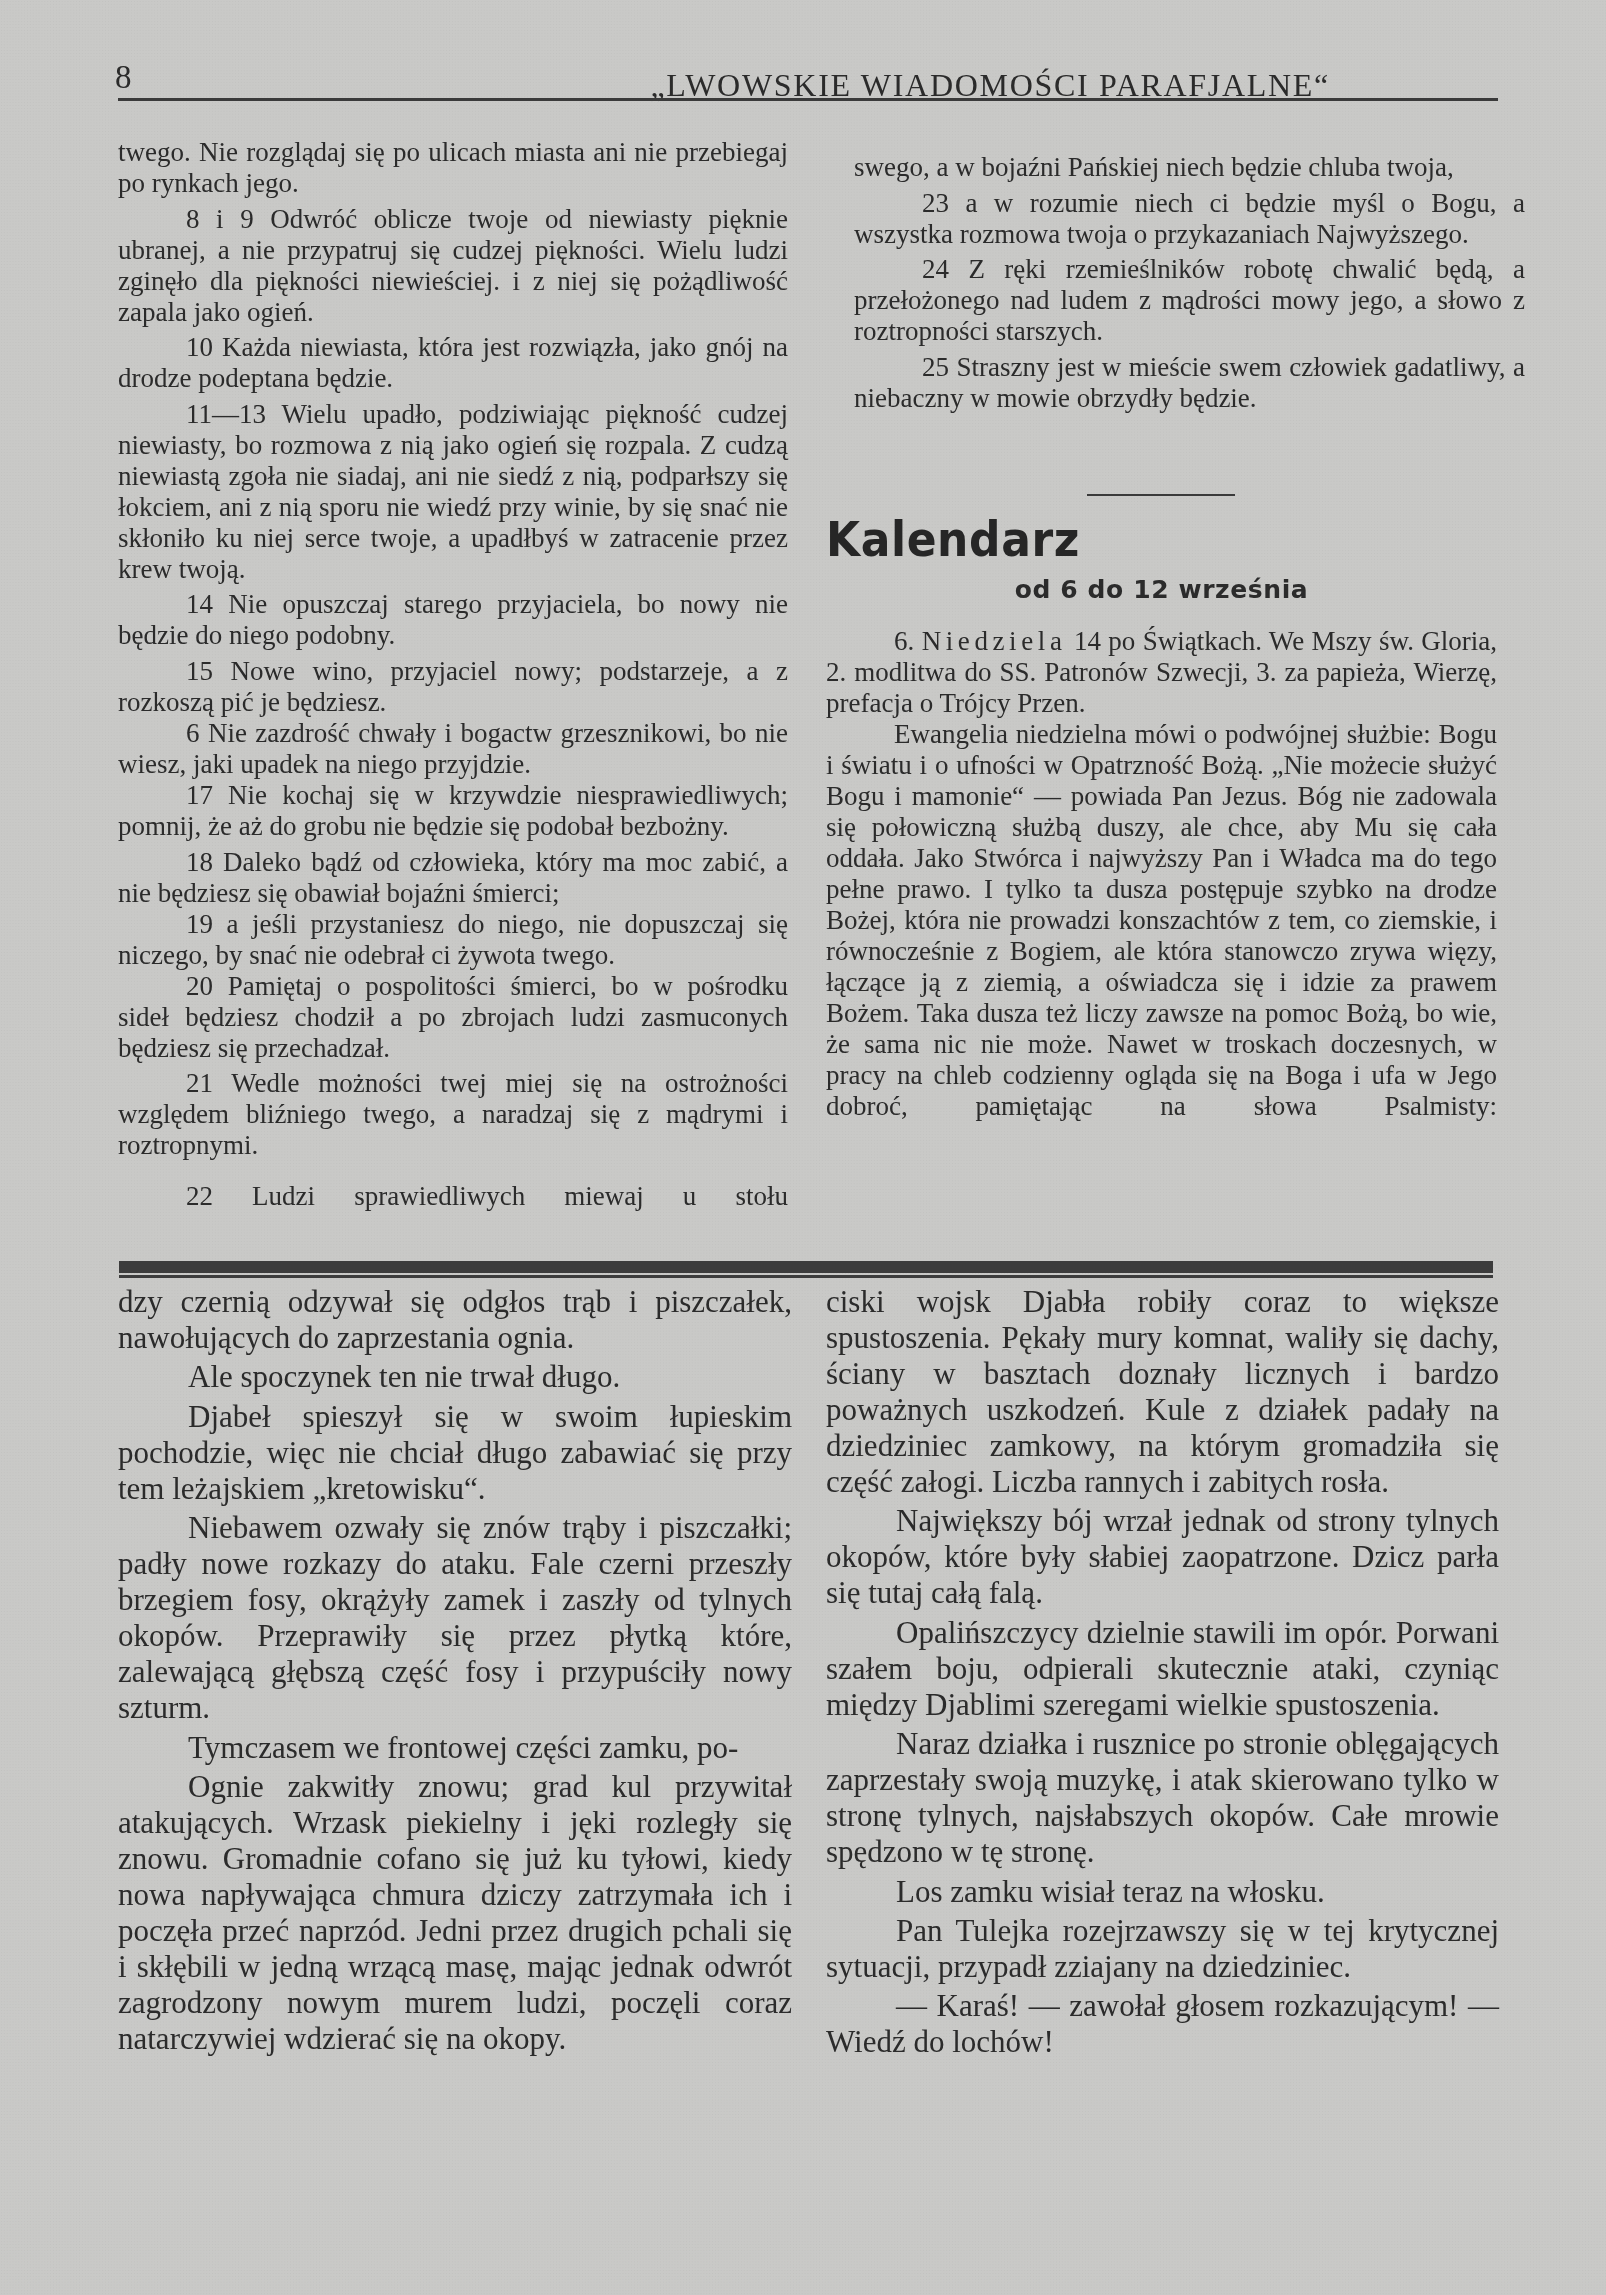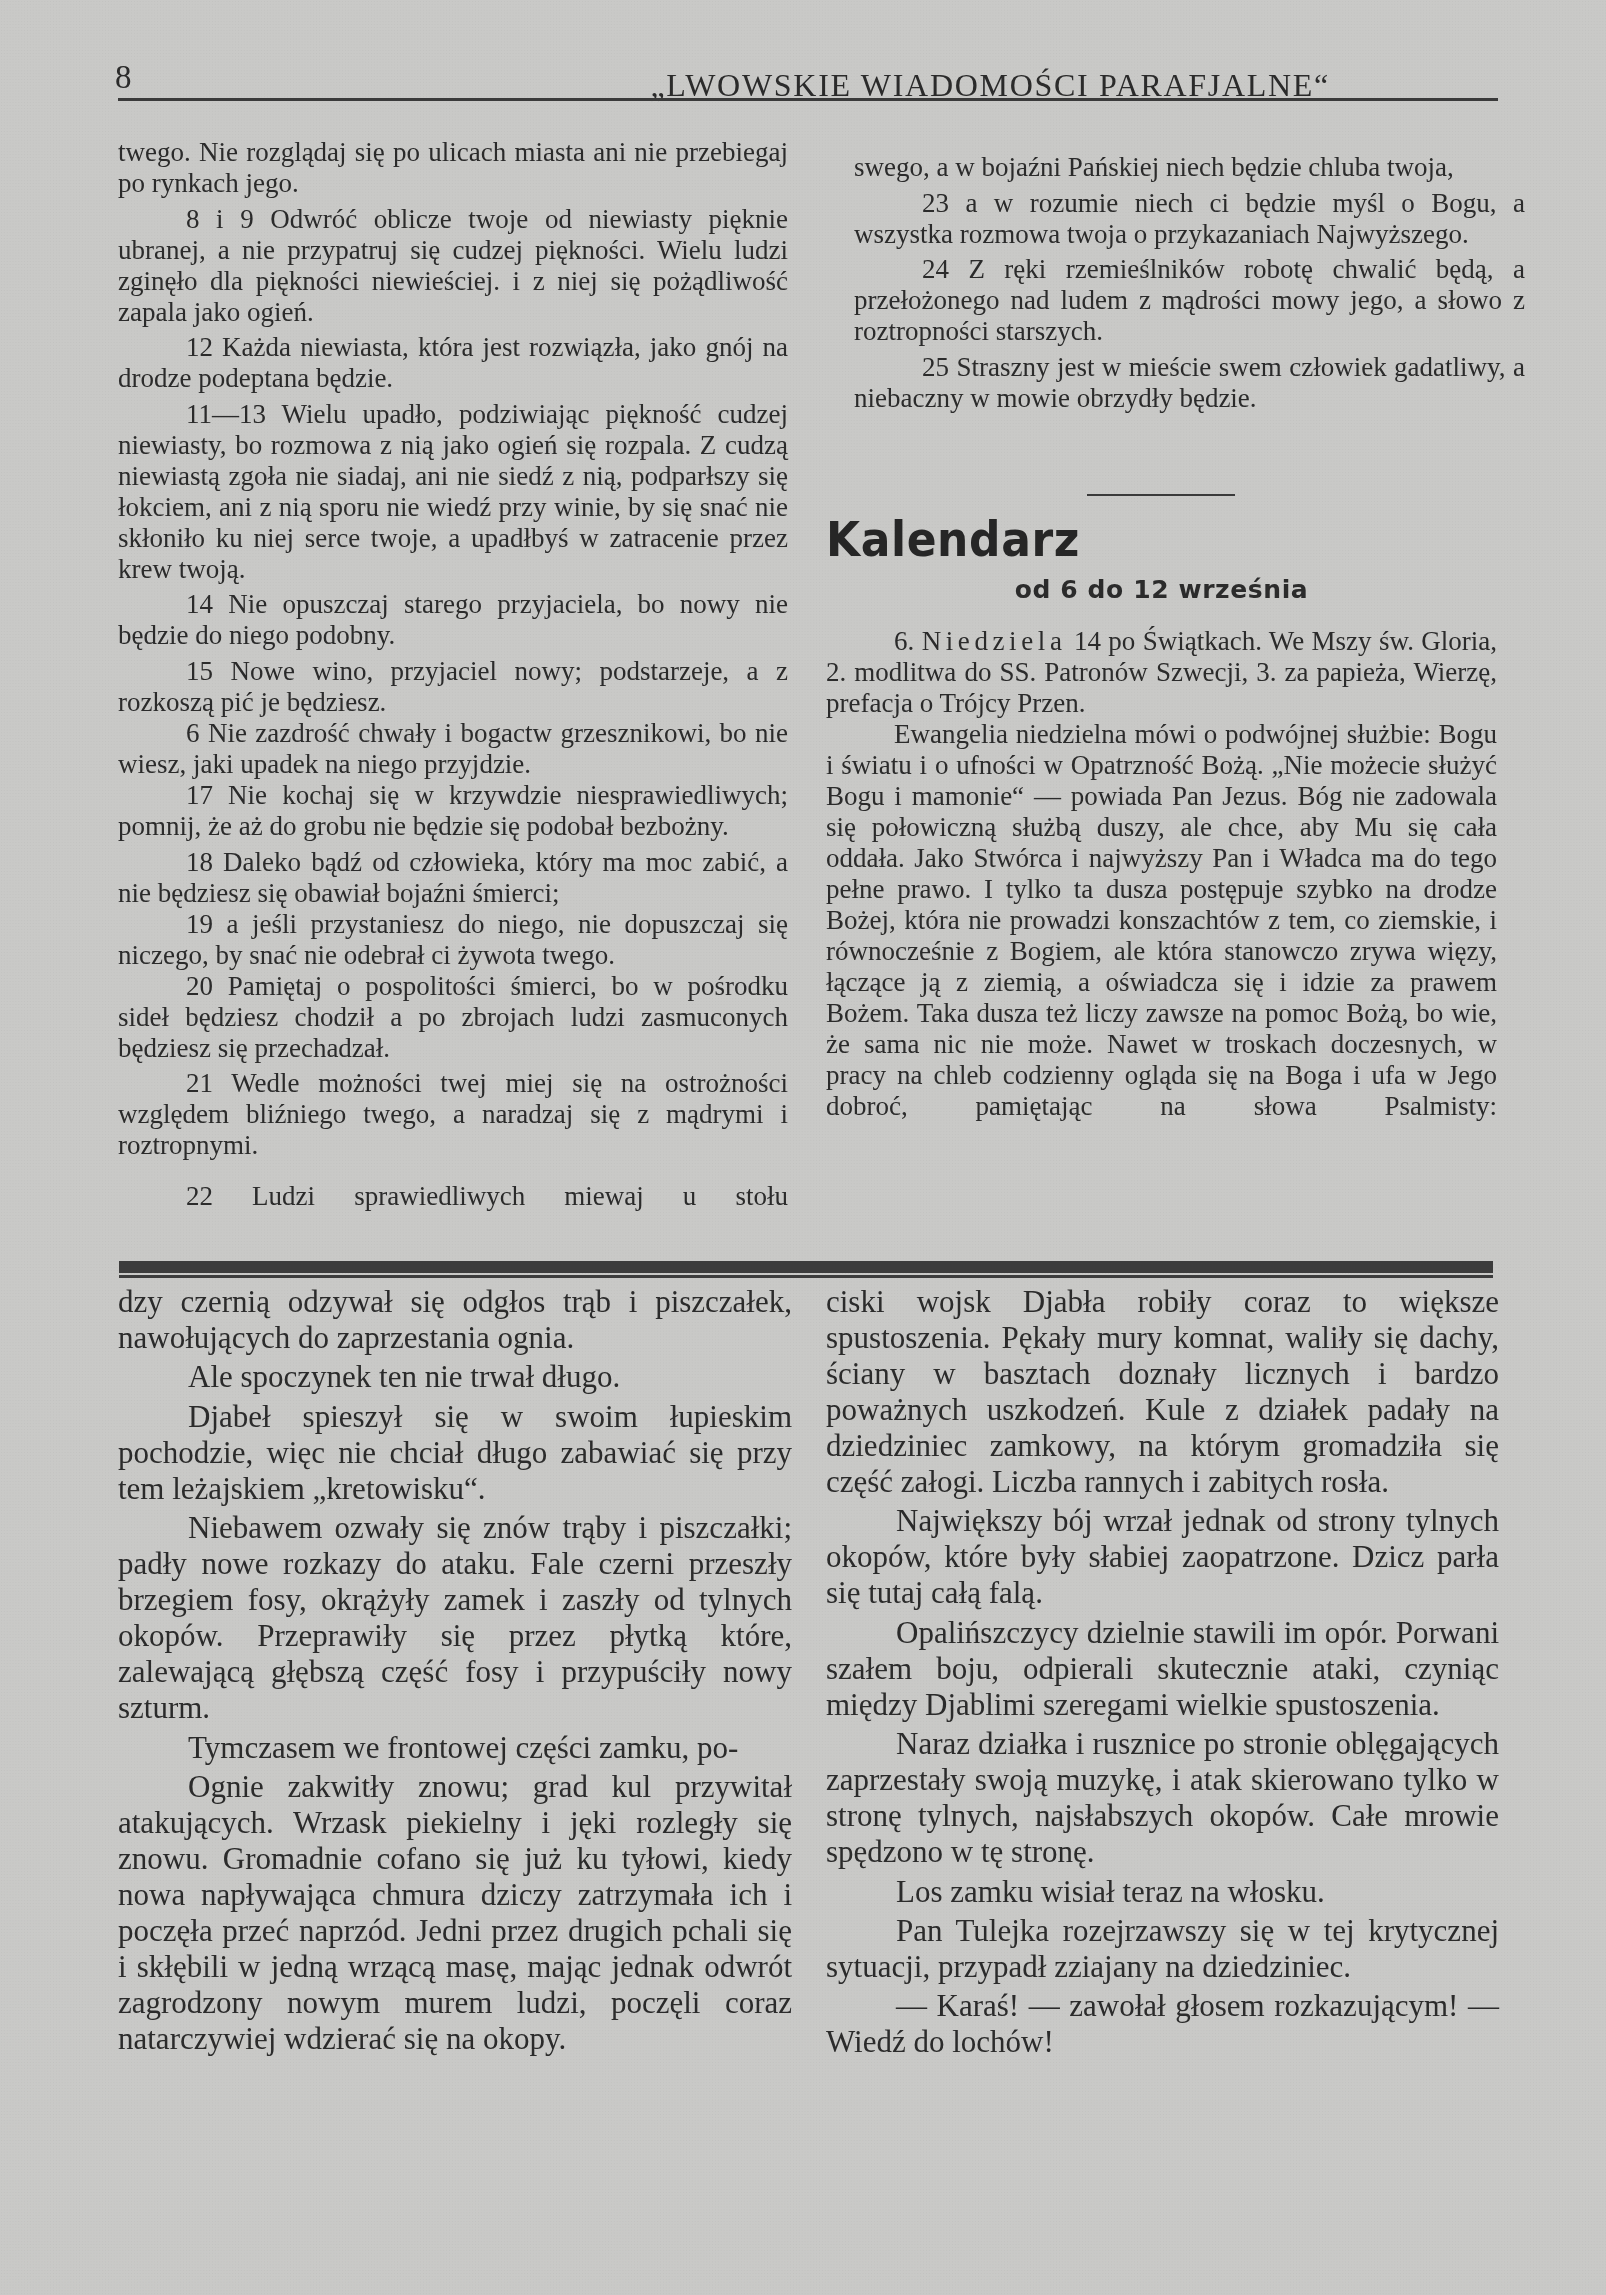--- a/index.html
+++ b/index.html
@@ -37,21 +37,21 @@
 </head>
 <body>
 
 <div class="page-number">8</div>
 <div class="masthead">„LWOWSKIE WIADOMOŚCI PARAFJALNE“</div>
 <div class="top-rule"></div>
 
 <div class="col top-left">
   <p>twego. Nie rozglądaj się po ulicach miasta ani nie przebiegaj po rynkach jego.</p>
   <p class="ind gap">8 i 9 Odwróć oblicze twoje od niewiasty pięknie ubranej, a nie przypatruj się cudzej piękności. Wielu ludzi zginęło dla piękności niewieściej. i z niej się pożądliwość zapala jako ogień.</p>
-  <p class="ind gap">12 Każda niewiasta, która jest rozwiązła, jako gnój na drodze podeptana będzie.</p>
+  <p class="ind gap">10 Każda niewiasta, która jest rozwiązła, jako gnój na drodze podeptana będzie.</p>
   <p class="ind gap">11—13 Wielu upadło, podziwiając piękność cudzej niewiasty, bo rozmowa z nią jako ogień się rozpala. Z cudzą niewiastą zgoła nie siadaj, ani nie siedź z nią, podparłszy się łokciem, ani z nią sporu nie wiedź przy winie, by się snać nie skłoniło ku niej serce twoje, a upadłbyś w zatracenie przez krew twoją.</p>
   <p class="ind gap">14 Nie opuszczaj starego przyjaciela, bo nowy nie będzie do niego podobny.</p>
   <p class="ind gap">15 Nowe wino, przyjaciel nowy; podstarzeje, a z rozkoszą pić je będziesz.</p>
   <p class="ind">6 Nie zazdrość chwały i bogactw grzesznikowi, bo nie wiesz, jaki upadek na niego przyjdzie.</p>
   <p class="ind">17 Nie kochaj się w krzywdzie niesprawiedliwych; pomnij, że aż do grobu nie będzie się podobał bezbożny.</p>
   <p class="ind gap">18 Daleko bądź od człowieka, który ma moc zabić, a nie będziesz się obawiał bojaźni śmierci;</p>
   <p class="ind">19 a jeśli przystaniesz do niego, nie dopuszczaj się niczego, by snać nie odebrał ci żywota twego.</p>
   <p class="ind">20 Pamiętaj o pospolitości śmierci, bo w pośrodku sideł będziesz chodził a po zbrojach ludzi zasmuconych będziesz się przechadzał.</p>
   <p class="ind gap">21 Wedle możności twej miej się na ostrożności względem bliźniego twego, a naradzaj się z mądrymi i roztropnymi.</p>
   <p class="ind" style="text-align-last:justify;margin-top:20px;">22 Ludzi sprawiedliwych miewaj u stołu</p>

